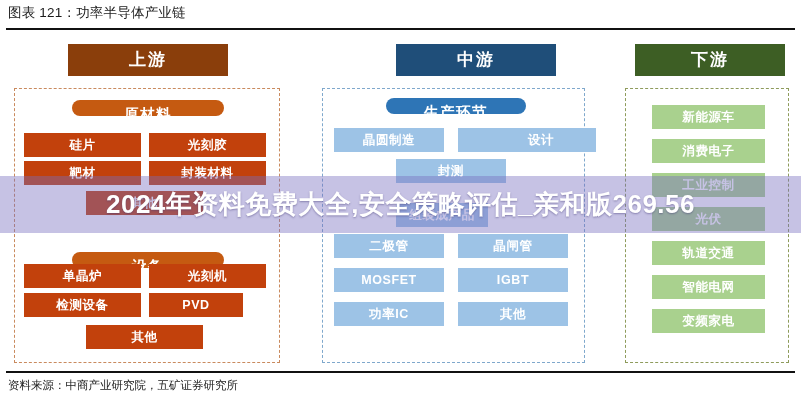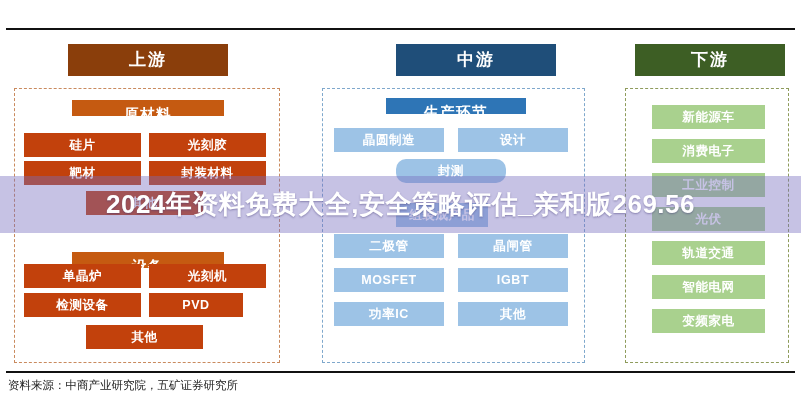--- a/index.html
+++ b/index.html
@@ -83,20 +83,21 @@
   
   .group-head {
     position: absolute;
     height: 16px;
     line-height: 28px;
     text-align: center;
     color: #ffffff;
     font-size: 14.5px;
     font-weight: 700;
     letter-spacing: 1.5px;
+    border-radius: 8px;
   }
   .group-head.orange { background: #C55A11; }
   .group-head.blue   { background: #2E75B6; }
 
   
   .cell {
     position: absolute;
     height: 24px;
     line-height: 24px;
     text-align: center;
@@ -134,20 +135,21 @@
     letter-spacing: 0.5px;
     white-space: nowrap;
     text-shadow: 0 1px 2px rgba(60,50,110,0.45);
   }
 </style>
 </head>
 <body>
 
 <div id="page">
 
+  <div class="fig-title">图表 121：功率半导体产业链</div>
   <div class="rule-top"></div>
 
   <div class="col-header upstream">上游</div>
   <div class="panel upstream"></div>
 
   <div class="group-head orange" style="left:72px; top:100px; width:152px;">原材料</div>
 
   <div class="cell orange" style="left:24px;  top:133px; width:117px;">硅片</div>
   <div class="cell orange" style="left:149px; top:133px; width:117px;">光刻胶</div>
   <div class="cell orange" style="left:24px;  top:161px; width:117px;">靶材</div>
@@ -161,22 +163,22 @@
   <div class="cell orange" style="left:24px;  top:293px; width:117px;">检测设备</div>
   <div class="cell orange" style="left:149px; top:293px; width:94px;">PVD</div>
   <div class="cell orange" style="left:86px;  top:325px; width:117px;">其他</div>
 
   <div class="col-header midstream">中游</div>
   <div class="panel midstream"></div>
 
   <div class="group-head blue" style="left:386px; top:98px; width:140px;">生产环节</div>
 
   <div class="cell blue" style="left:334px; top:128px; width:110px;">晶圆制造</div>
-  <div class="cell blue" style="left:458px; top:128px; width:110px;">设计</div>
-  <div class="cell blue" style="left:396px; top:159px; width:110px;border-radius:10px;">封测</div>
+  <div class="cell blue" style="left:458px; top:128px; width:110px;padding-left:28px;">设计</div>
+  <div class="cell blue" style="left:396px; top:159px; width:110px;">封测</div>
   <div class="cell blue" style="left:396px; top:203px; width:92px;">组装成产品</div>
 
   <div class="cell blue" style="left:334px; top:234px; width:110px;">二极管</div>
   <div class="cell blue" style="left:458px; top:234px; width:110px;">晶闸管</div>
   <div class="cell blue" style="left:334px; top:268px; width:110px;">MOSFET</div>
   <div class="cell blue" style="left:458px; top:268px; width:110px;">IGBT</div>
   <div class="cell blue" style="left:334px; top:302px; width:110px;">功率IC</div>
   <div class="cell blue" style="left:458px; top:302px; width:110px;">其他</div>
 
   <div class="col-header downstream">下游</div>

